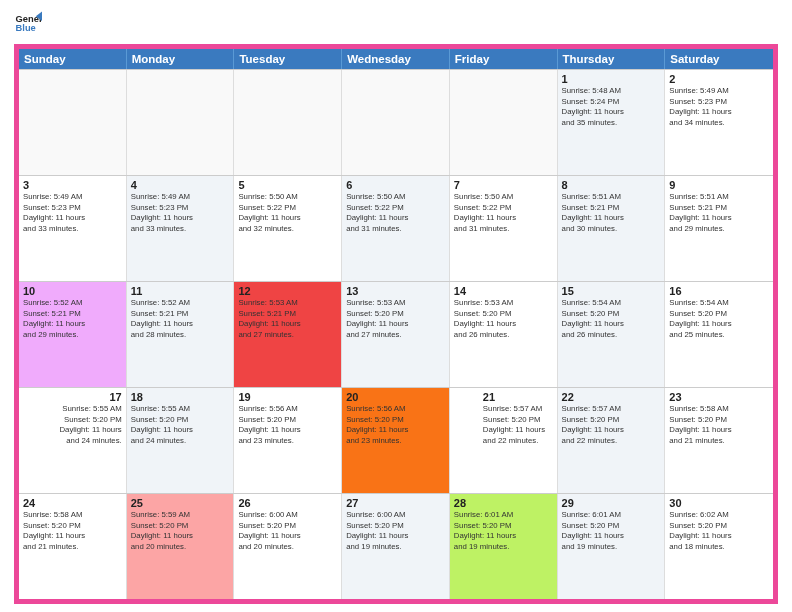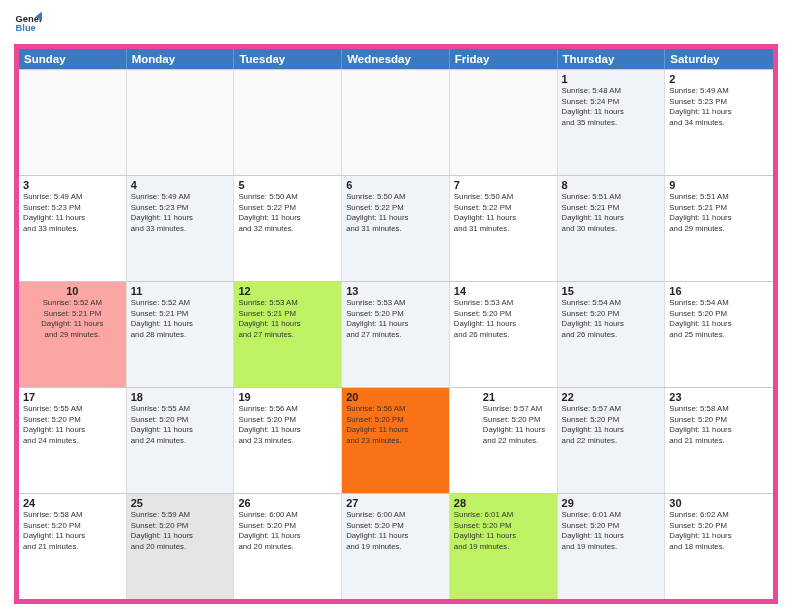--- a/index.html
+++ b/index.html
@@ -198,35 +198,35 @@
           </div>
           <div class="cal-cell shaded" style="background: rgb(255, 255, 255);">
             <div class="day-num">9</div>
             <div class="day-info" style="white-space: pre-line;">Sunrise: 5:51 AM
 Sunset: 5:21 PM
 Daylight: 11 hours
 and 29 minutes.</div>
           </div>
         </div>
         <div class="cal-week">
-          <div class="cal-cell" style="background: #fca5a5; text-align: center;">
+          <div class="cal-cell" style="background: #f0abfc;">
             <div class="day-num">10</div>
             <div class="day-info" style="white-space: pre-line;">Sunrise: 5:52 AM
 Sunset: 5:21 PM
 Daylight: 11 hours
 and 29 minutes.</div>
           </div>
           <div class="cal-cell shaded" style="background: rgb(240, 244, 248);">
             <div class="day-num">11</div>
             <div class="day-info" style="white-space: pre-line;">Sunrise: 5:52 AM
 Sunset: 5:21 PM
 Daylight: 11 hours
 and 28 minutes.</div>
           </div>
-          <div class="cal-cell" style="background: #bef264;">
+          <div class="cal-cell" style="background: #ef4444;">
             <div class="day-num">12</div>
             <div class="day-info" style="white-space: pre-line;">Sunrise: 5:53 AM
 Sunset: 5:21 PM
 Daylight: 11 hours
 and 27 minutes.</div>
           </div>
           <div class="cal-cell shaded" style="background: rgb(240, 244, 248);">
             <div class="day-num">13</div>
             <div class="day-info" style="white-space: pre-line;">Sunrise: 5:53 AM
 Sunset: 5:20 PM
@@ -249,21 +249,21 @@
           </div>
           <div class="cal-cell" style="background: rgb(255, 255, 255);">
             <div class="day-num">16</div>
             <div class="day-info" style="white-space: pre-line;">Sunrise: 5:54 AM
 Sunset: 5:20 PM
 Daylight: 11 hours
 and 25 minutes.</div>
           </div>
         </div>
         <div class="cal-week">
-          <div class="cal-cell shaded" style="background: rgb(255, 255, 255);">
+          <div class="cal-cell shaded" style="background: rgb(255, 255, 255); text-align: right;">
             <div class="day-num">17</div>
             <div class="day-info" style="white-space: pre-line;">Sunrise: 5:55 AM
 Sunset: 5:20 PM
 Daylight: 11 hours
 and 24 minutes.</div>
           </div>
           <div class="cal-cell" style="background: rgb(240, 244, 248);">
             <div class="day-num">18</div>
             <div class="day-info" style="white-space: pre-line;">Sunrise: 5:55 AM
 Sunset: 5:20 PM
@@ -307,21 +307,21 @@
           </div>
         </div>
         <div class="cal-week">
           <div class="cal-cell" style="background: rgb(255, 255, 255);">
             <div class="day-num">24</div>
             <div class="day-info" style="white-space: pre-line;">Sunrise: 5:58 AM
 Sunset: 5:20 PM
 Daylight: 11 hours
 and 21 minutes.</div>
           </div>
-          <div class="cal-cell shaded" style="background: #e5e5e5;">
+          <div class="cal-cell shaded" style="background: #fca5a5;">
             <div class="day-num">25</div>
             <div class="day-info" style="white-space: pre-line;">Sunrise: 5:59 AM
 Sunset: 5:20 PM
 Daylight: 11 hours
 and 20 minutes.</div>
           </div>
           <div class="cal-cell" style="background: rgb(255, 255, 255);">
             <div class="day-num">26</div>
             <div class="day-info" style="white-space: pre-line;">Sunrise: 6:00 AM
 Sunset: 5:20 PM

